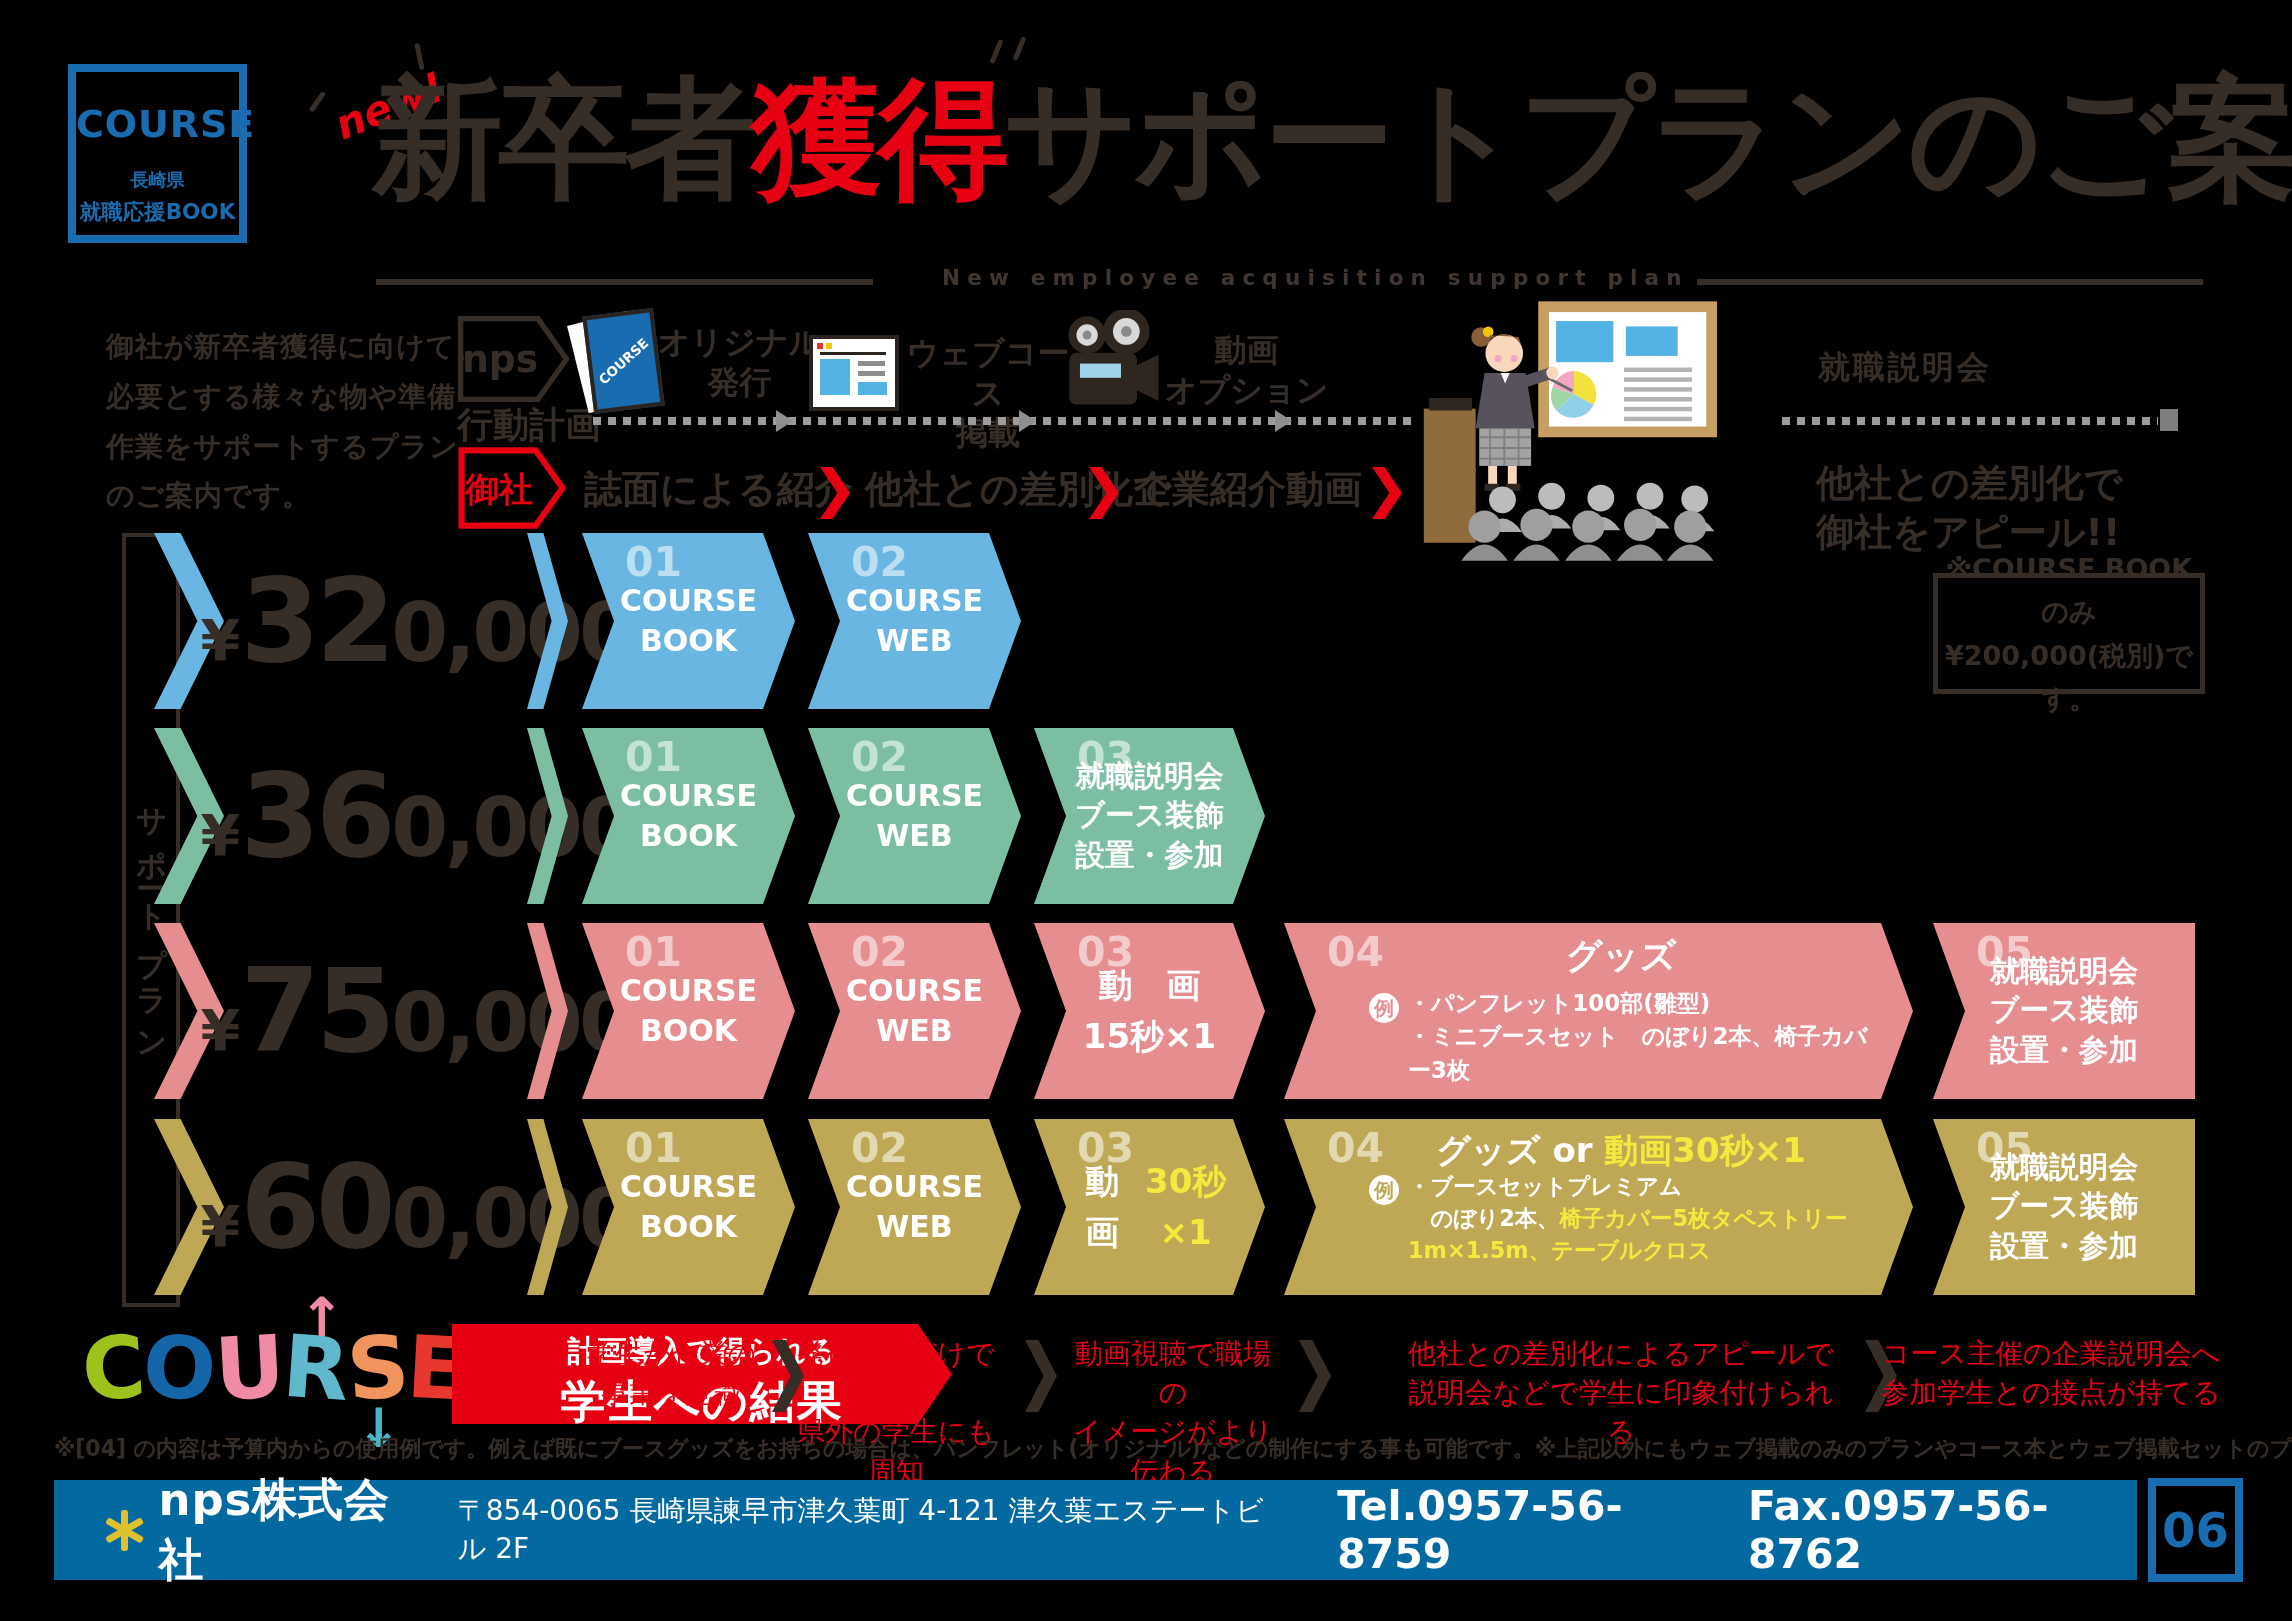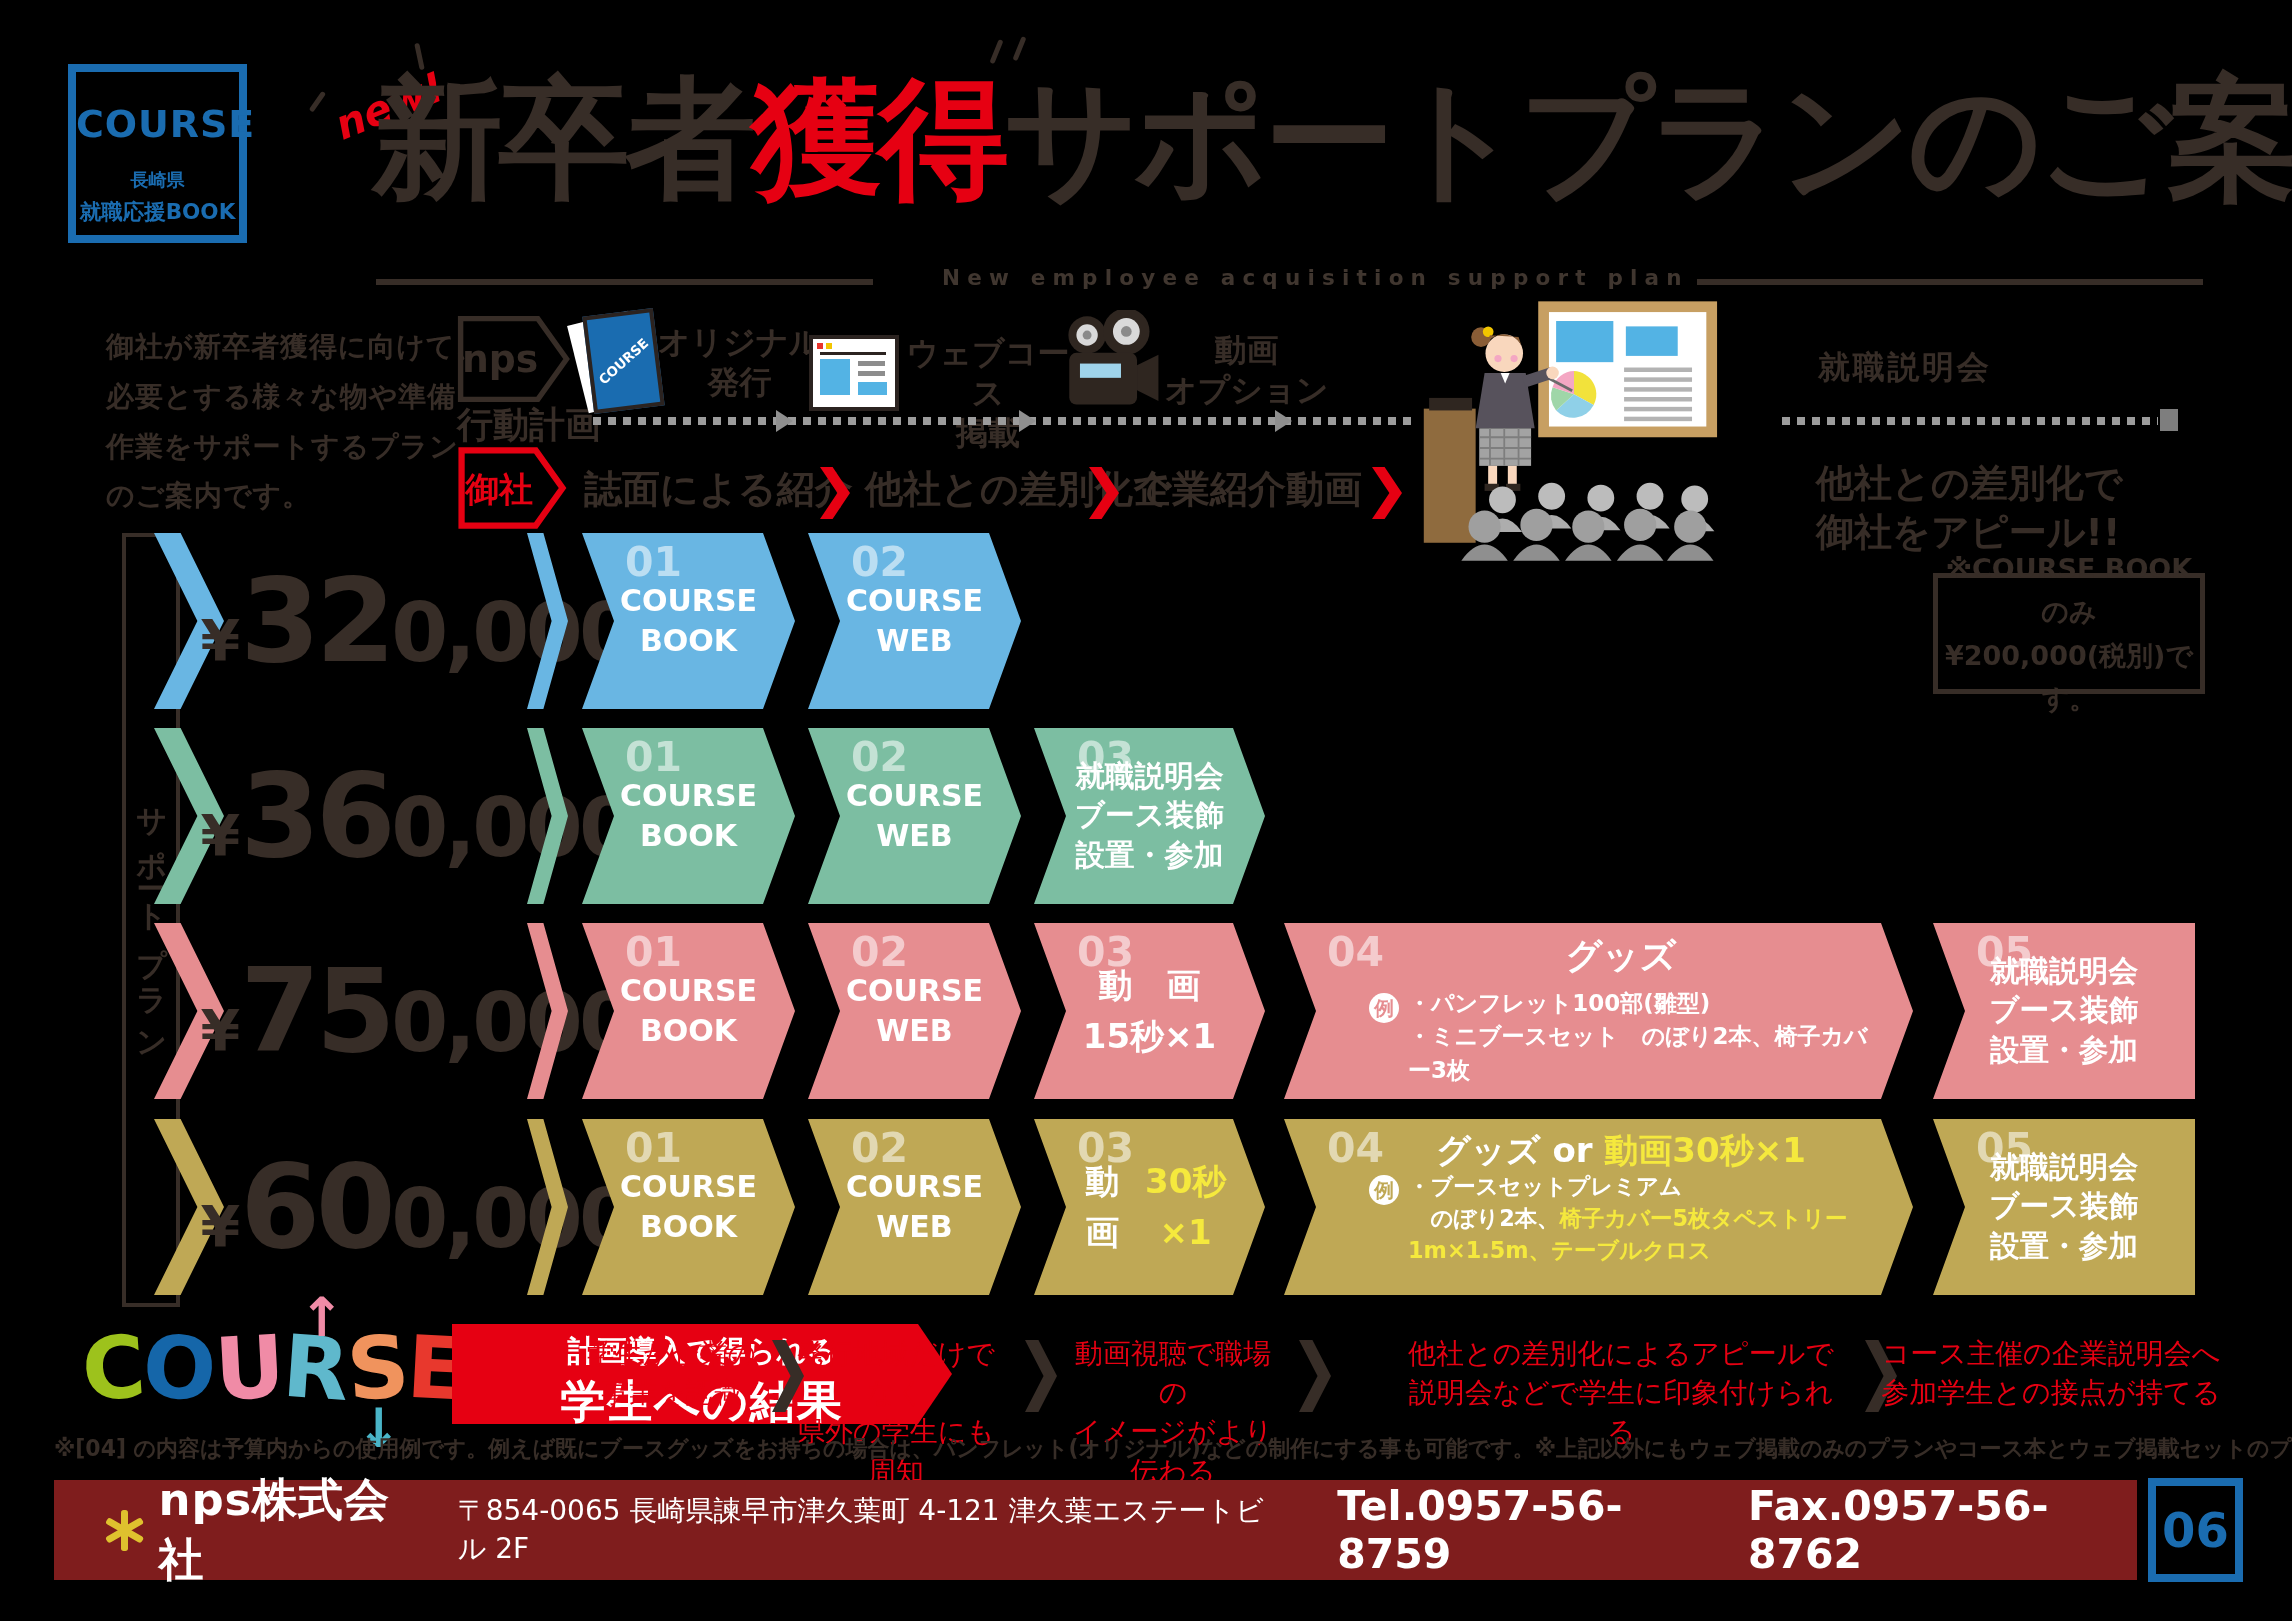--- a/index.html
+++ b/index.html
@@ -90,21 +90,21 @@
   .logo-dot{left:491px;top:93px;width:13.4px;height:13.4px;border-radius:50%;background:#e8382d;}
   .resbox{left:452px;top:1324px;width:500px;height:100px;background:#e60012;color:#fff;text-align:center;
           clip-path:polygon(0 0,calc(100% - 34px) 0,100% 50%,calc(100% - 34px) 100%,0 100%);}
   .resbox .r1{font-size:29.6px;font-weight:700;margin-top:7.2px;}
   .resbox .r2{font-size:45px;font-weight:900;margin-top:0px;letter-spacing:1.8px;}
   .ritem{top:1334px;font-size:28px;font-weight:400;line-height:1.4;color:#e60012;text-align:center;}
   .dchev{top:1340px;width:32px;height:72px;background:#372d27;}
   .footnote{left:54px;top:1433px;font-size:22.4px;font-weight:700;white-space:nowrap;transform:scaleX(.98);transform-origin:left;}
 
   
-  .footer{left:54px;top:1480px;width:2083px;height:100px;background:#7f1d1d;display:flex;align-items:center;padding-left:50px;box-sizing:border-box;}
+  .footer{left:54px;top:1480px;width:2083px;height:100px;background:#0369a1;display:flex;align-items:center;padding-left:50px;box-sizing:border-box;}
   .mark{position:relative;width:41px;height:41px;}
   .mark i{position:absolute;left:17px;top:0;width:7.2px;height:41px;background:#dfc12e;border-radius:2.7px;}
   .mark i:nth-child(2){transform:rotate(60deg);}
   .mark i:nth-child(3){transform:rotate(120deg);}
   .f-company{font-size:45px;font-weight:700;color:#fff;margin-left:16px;letter-spacing:0.9px;}
   .f-addr{font-size:28px;color:#fff;margin-left:39px;}
   .f-tel{font-size:41px;font-weight:900;color:#fff;margin-left:56px;}
   .f-fax{font-size:41px;font-weight:900;color:#fff;margin-left:36px;}
   .pagebox{left:2148px;top:1478px;width:95px;height:104px;border:8px solid #1a6cb0;box-sizing:border-box;display:flex;align-items:center;justify-content:center;font-size:48px;font-weight:900;color:#1a6cb0;}
 </style>

